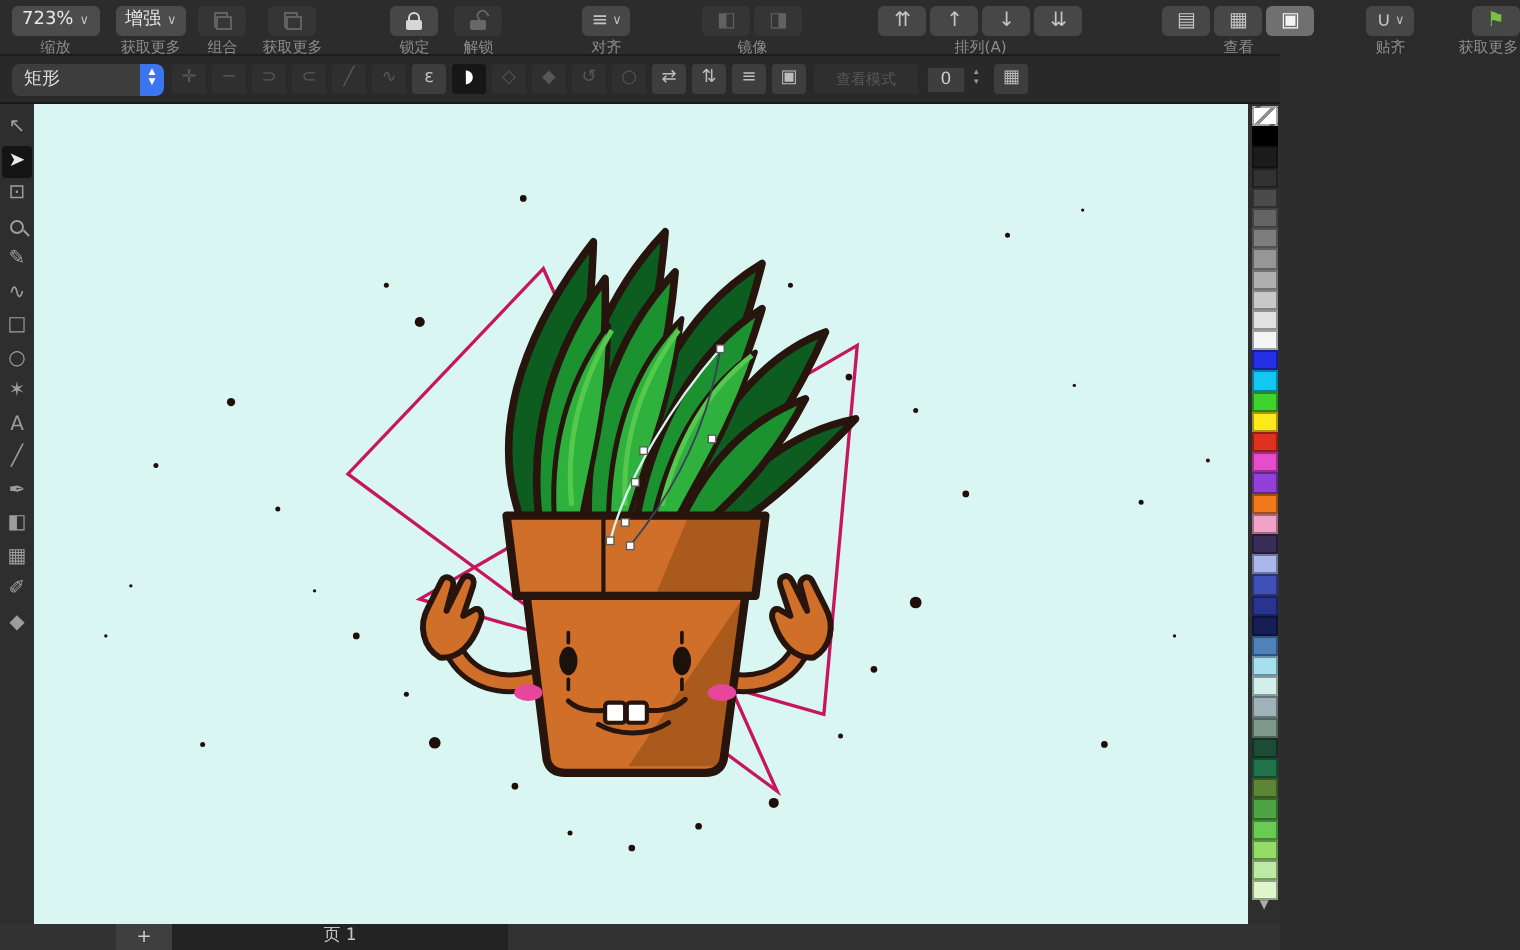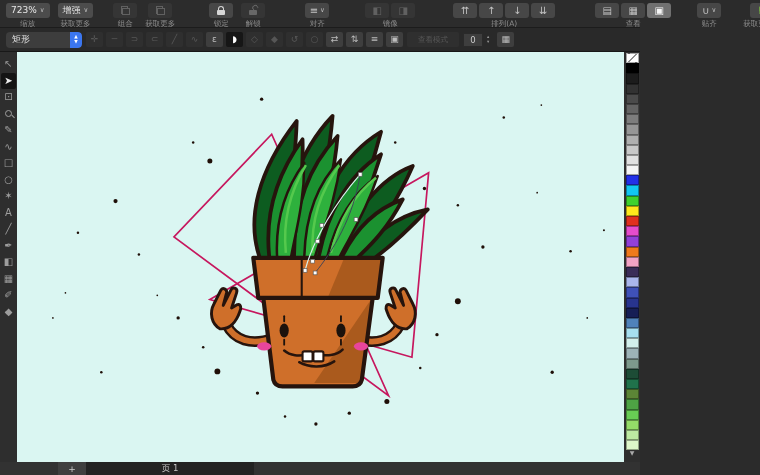--- a/index.html
+++ b/index.html
@@ -92,21 +92,21 @@
     </div>
 
     <div class="tgroup" style="margin-left:8px">
       <div class="select">
         <span>增强</span>
         <span class="caret">∨</span>
       </div>
       <div class="tlabel">获取更多</div>
     </div>
 
-    <div class="tgroup" style="margin-left:20px">
+    <div class="tgroup" style="margin-left:6px">
       <div class="tg-controls">
           <div class="ibtn disabled">
             <span class="ic-dsq"></span>
           </div>
         </div>
       <div class="tlabel">组合</div>
     </div>
 
     <div class="tgroup" style="margin-left:8px">
       <div class="tg-controls">

